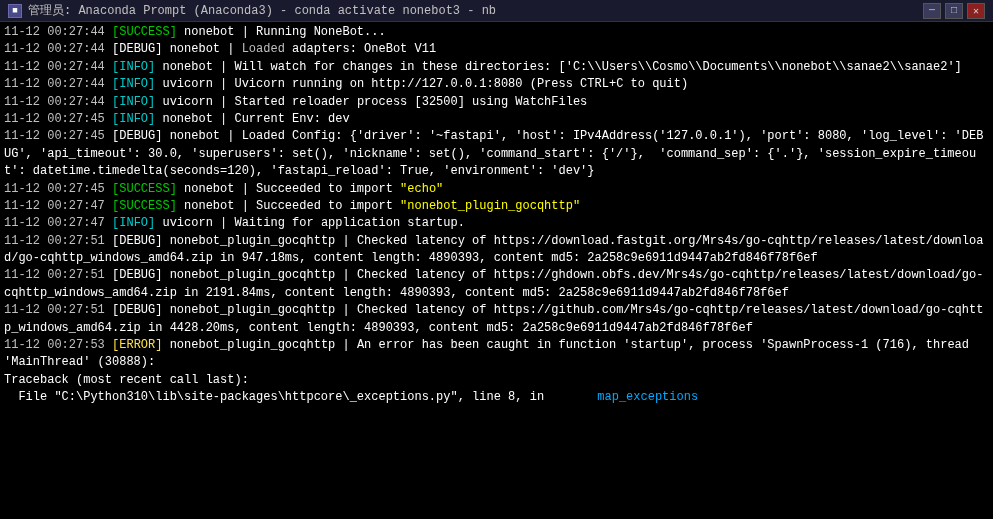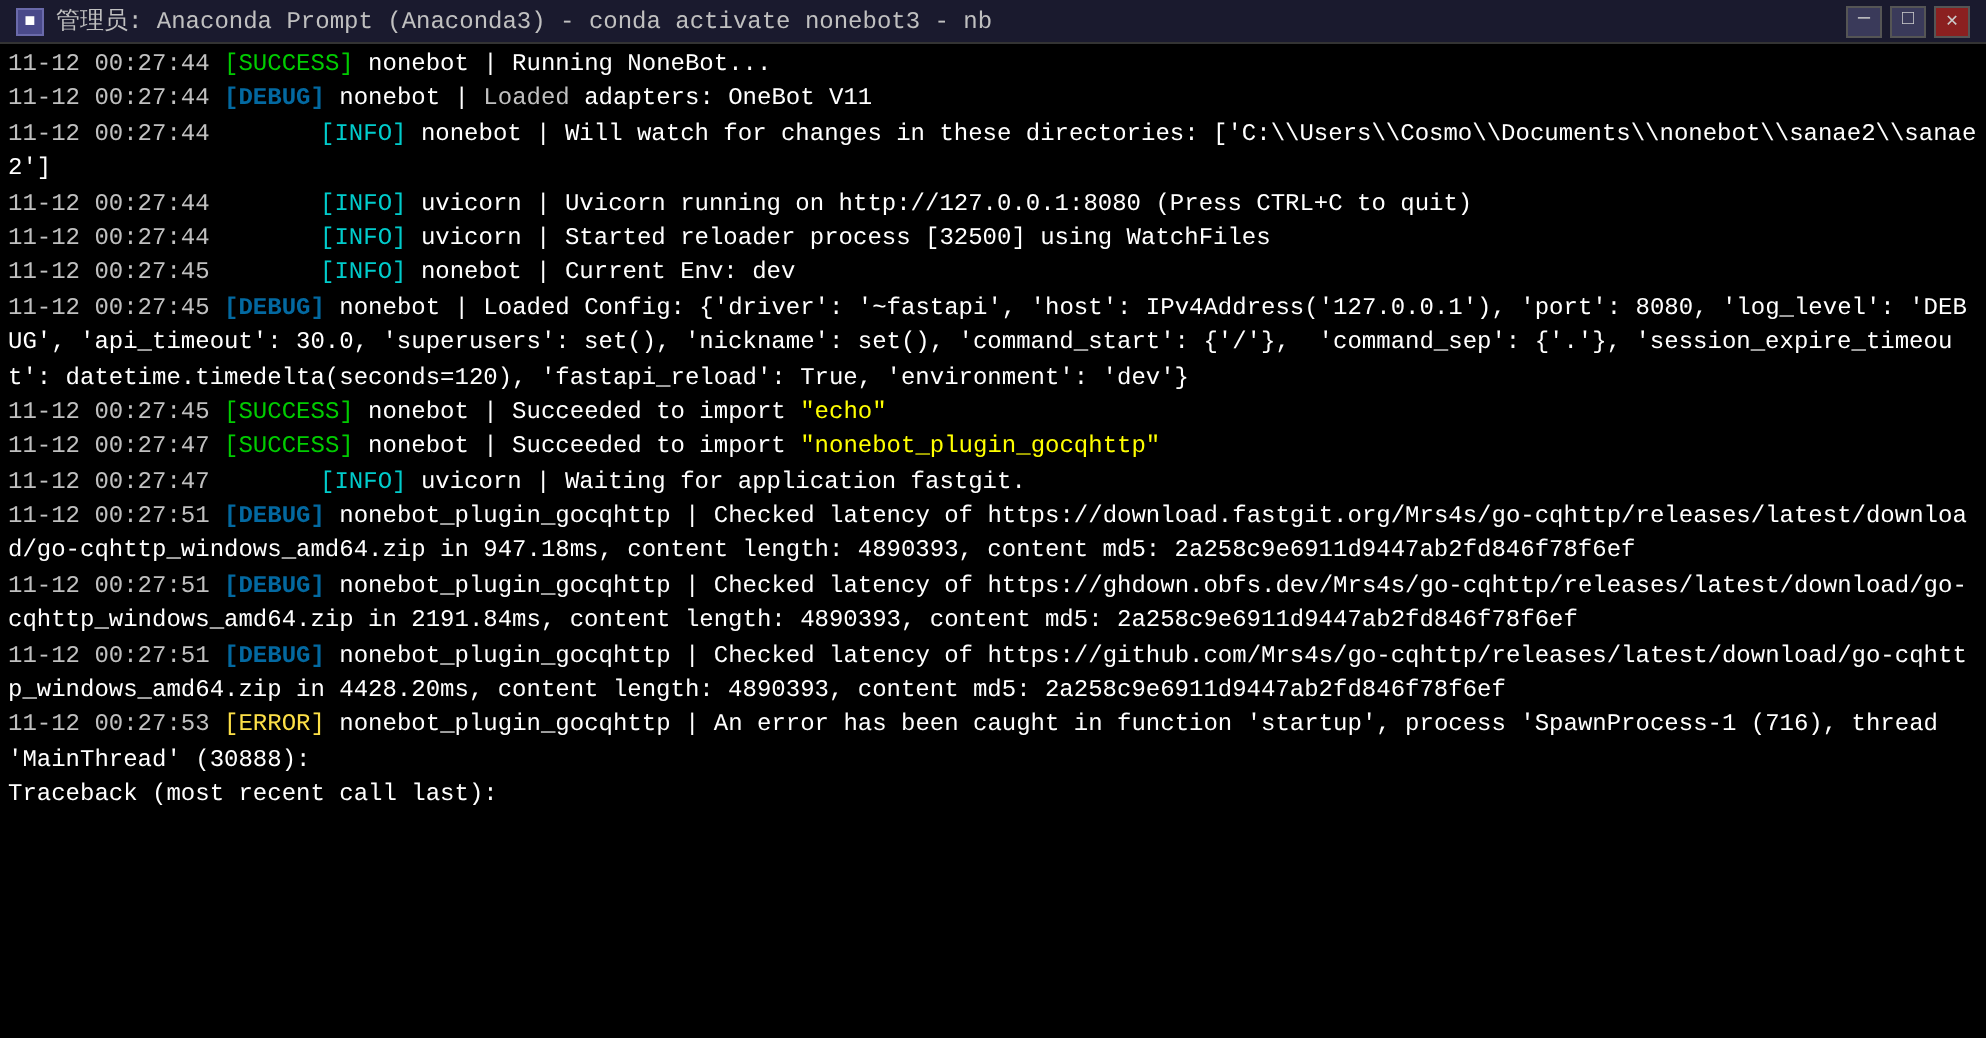--- a/index.html
+++ b/index.html
@@ -63,22 +63,22 @@
       padding: 2px 4px;
       line-height: 1.45;
     }
     .line {
       display: block;
       white-space: pre-wrap;
       word-break: break-all;
     }
     .ts { color: #c0c0c0; }
     .success { color: #00cc00; }
-    .debug { color: #0369a1; font-weight: bold; }
-    .info { color: #00cccc; margin-left: 48px; }
+    .debug { color: #ffffff; }
+    .info { color: #00cccc; }
     .error { color: #fde047; }
     .yellow { color: #ffff00; }
     .white { color: #ffffff; }
     .map-exc { color: #00aaff; margin-left: 46px; }
   </style>
 </head>
 <body>
 
 <div>
   <div class="title-bar">
@@ -97,21 +97,21 @@
   <div class="terminal" id="terminal">
   <span class="line"><span class="ts">11-12 00:27:44 </span><span class="success">[SUCCESS]</span><span class="white"> nonebot | Running NoneBot...</span></span>
       <span class="line"><span class="ts">11-12 00:27:44 </span><span class="debug">[DEBUG]</span><span class="white"> nonebot | </span><span class="ts">Loaded</span><span class="white"> adapters: OneBot V11</span></span>
       <span class="line"><span class="ts">11-12 00:27:44 </span><span class="info">[INFO]</span><span class="white"> nonebot | Will watch for changes in these directories: ['C:\\Users\\Cosmo\\Documents\\nonebot\\san</span><span class="white">ae2\\sanae2']</span></span>
       <span class="line"><span class="ts">11-12 00:27:44 </span><span class="info">[INFO]</span><span class="white"> uvicorn | Uvicorn running on http://127.0.0.1:8080 (Press CTRL+C to quit)</span></span>
       <span class="line"><span class="ts">11-12 00:27:44 </span><span class="info">[INFO]</span><span class="white"> uvicorn | Started reloader process [32500] using WatchFiles</span></span>
       <span class="line"><span class="ts">11-12 00:27:45 </span><span class="info">[INFO]</span><span class="white"> nonebot | Current Env: dev</span></span>
       <span class="line"><span class="ts">11-12 00:27:45 </span><span class="debug">[DEBUG]</span><span class="white"> nonebot | Loaded Config: {'driver': '~fastapi', 'host': IPv4Address('127.0.0.1'), 'port': 8080, '</span><span class="white">log_level': 'DEBUG', 'api_timeout': 30.0, 'superusers': set(), 'nickname': set(), 'command_start': {'/'},  'command_sep':</span><span class="white"> {'.'}, 'session_expire_timeout': datetime.timedelta(seconds=120), 'fastapi_reload': True, 'environment': 'dev'}</span></span>
       <span class="line"><span class="ts">11-12 00:27:45 </span><span class="success">[SUCCESS]</span><span class="white"> nonebot | Succeeded to import </span><span class="yellow">"echo"</span></span>
       <span class="line"><span class="ts">11-12 00:27:47 </span><span class="success">[SUCCESS]</span><span class="white"> nonebot | Succeeded to import </span><span class="yellow">"nonebot_plugin_gocqhttp"</span></span>
-      <span class="line"><span class="ts">11-12 00:27:47 </span><span class="info">[INFO]</span><span class="white"> uvicorn | Waiting for application fastgit.</span></span>
+      <span class="line"><span class="ts">11-12 00:27:47 </span><span class="info">[INFO]</span><span class="white"> uvicorn | Waiting for application startup.</span></span>
       <span class="line"><span class="ts">11-12 00:27:51 </span><span class="debug">[DEBUG]</span><span class="white"> nonebot_plugin_gocqhttp | Checked latency of https://download.fastgit.org/Mrs4s/go-cqhttp/release</span><span class="white">s/latest/download/go-cqhttp_windows_amd64.zip in 947.18ms, content length: 4890393, content md5: 2a258c9e6911d9447ab2fd8</span><span class="white">46f78f6ef</span></span>
       <span class="line"><span class="ts">11-12 00:27:51 </span><span class="debug">[DEBUG]</span><span class="white"> nonebot_plugin_gocqhttp | Checked latency of https://ghdown.obfs.dev/Mrs4s/go-cqhttp/releases/lat</span><span class="white">est/download/go-cqhttp_windows_amd64.zip in 2191.84ms, content length: 4890393, content md5: 2a258c9e6911d9447ab2fd846f7</span><span class="white">8f6ef</span></span>
       <span class="line"><span class="ts">11-12 00:27:51 </span><span class="debug">[DEBUG]</span><span class="white"> nonebot_plugin_gocqhttp | Checked latency of https://github.com/Mrs4s/go-cqhttp/releases/latest/d</span><span class="white">ownload/go-cqhttp_windows_amd64.zip in 4428.20ms, content length: 4890393, content md5: 2a258c9e6911d9447ab2fd846f78f6ef</span></span>
       <span class="line"><span class="ts">11-12 00:27:53 </span><span class="error">[ERROR]</span><span class="white"> nonebot_plugin_gocqhttp | An error has been caught in function 'startup', process 'SpawnProcess-1</span><span class="white"> (716), thread 'MainThread' (30888):</span></span>
       <span class="line"><span class="white">Traceback (most recent call last):</span></span>
       <span class="line"><span class="white">  File "C:\Python310\lib\site-packages\httpcore\_exceptions.py", line 8, in </span><span class="map-exc">map_exceptions</span></span>
     </div>
 </div>
 
 </body></html>

